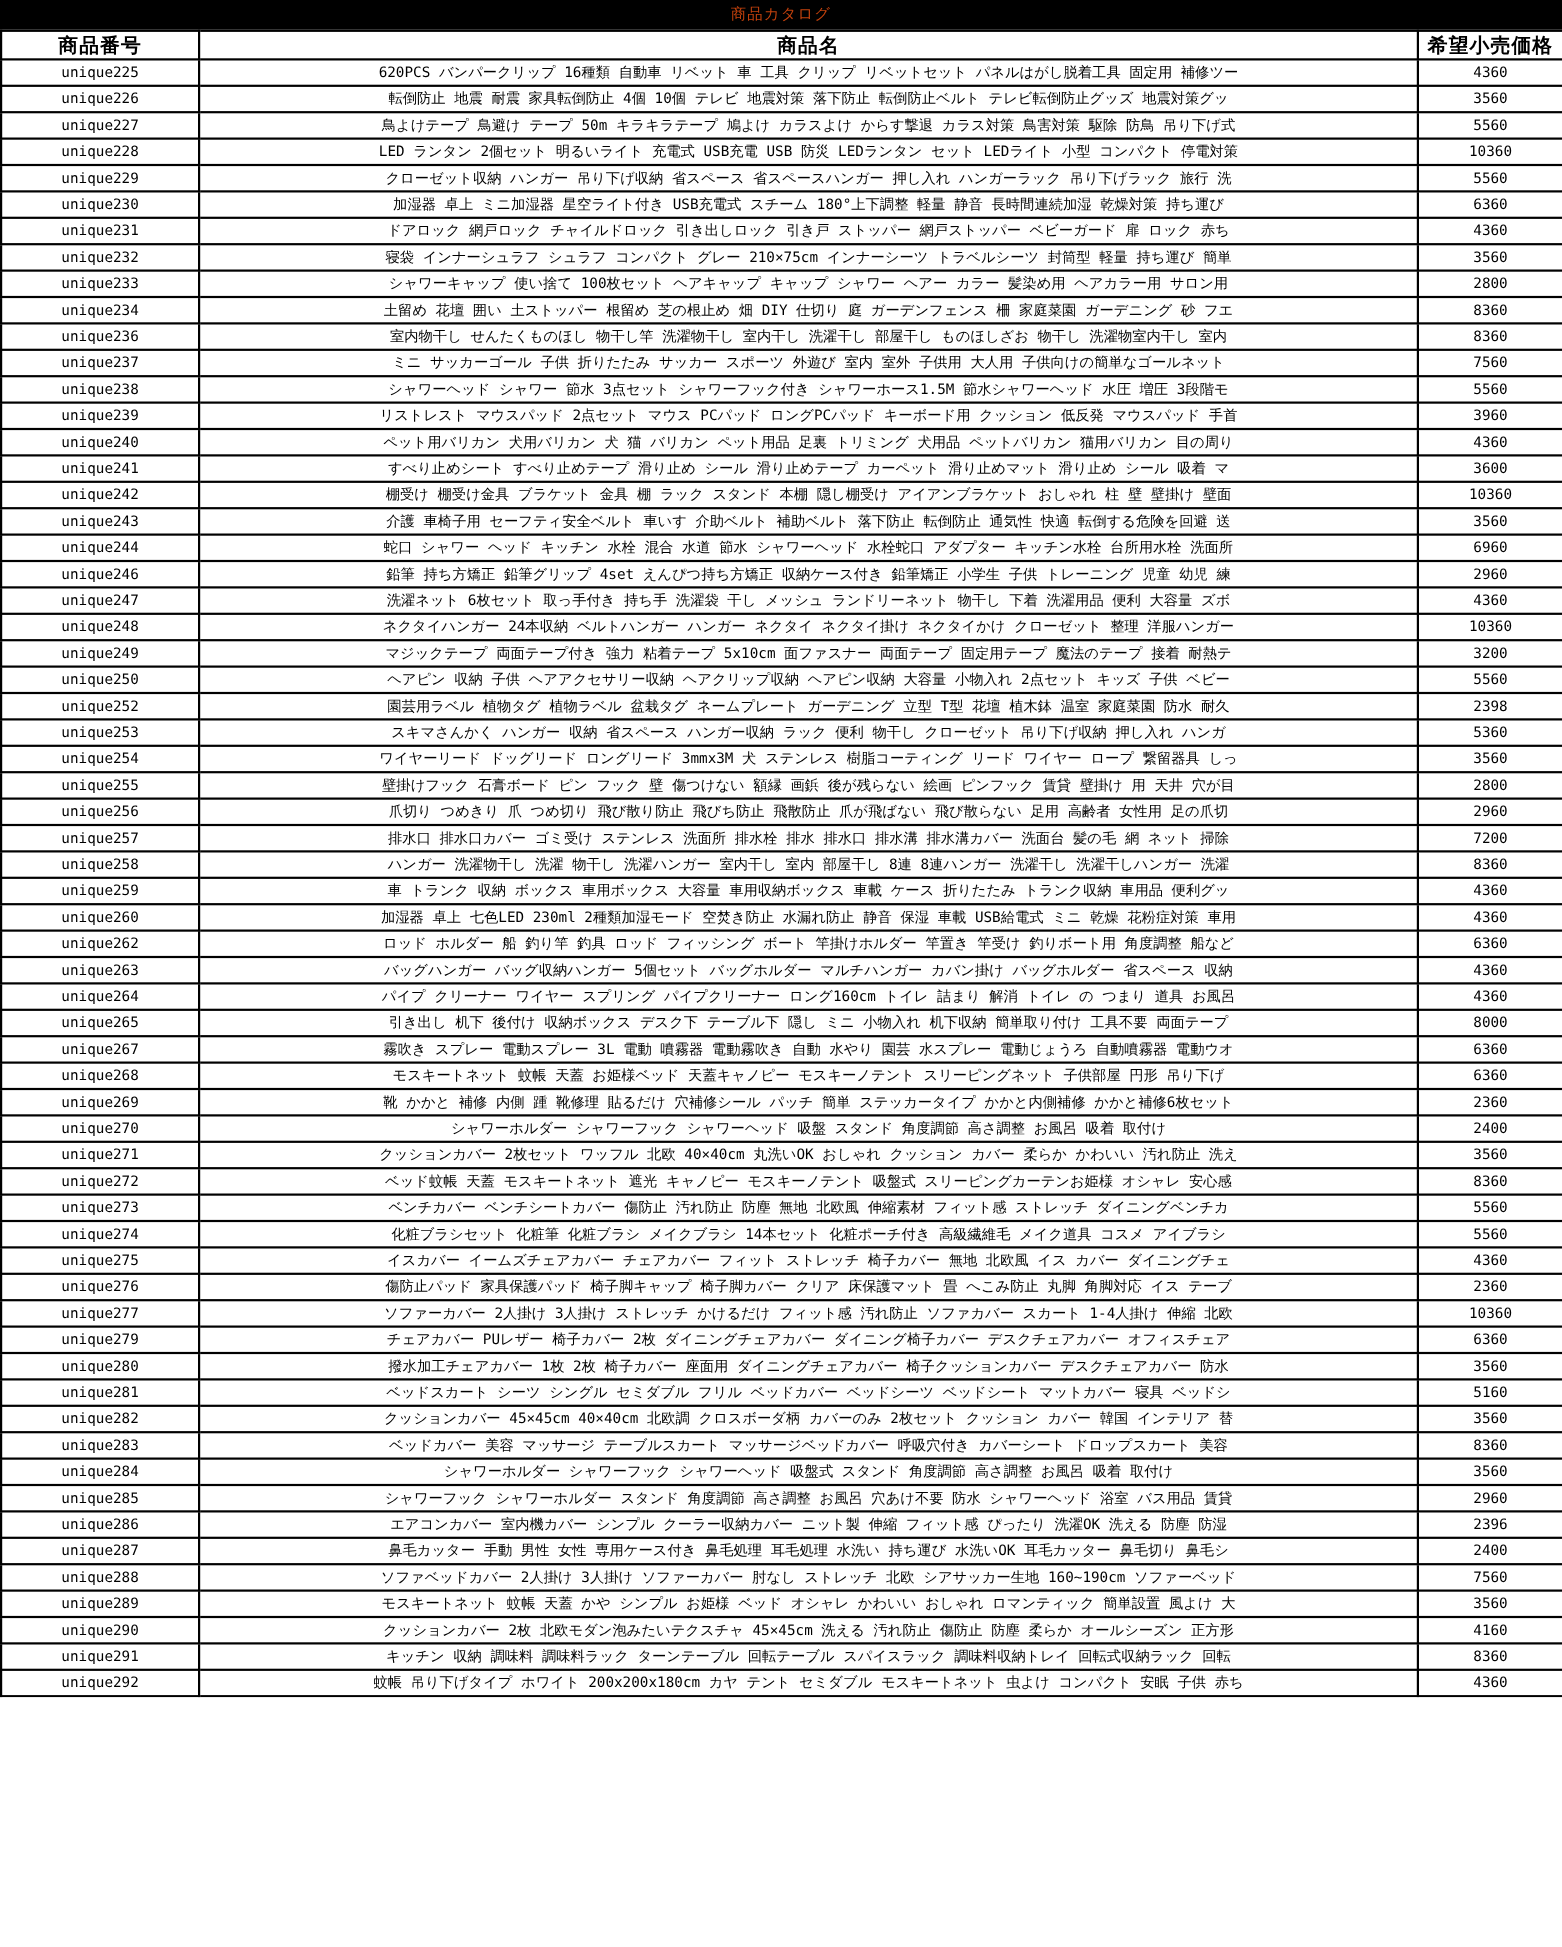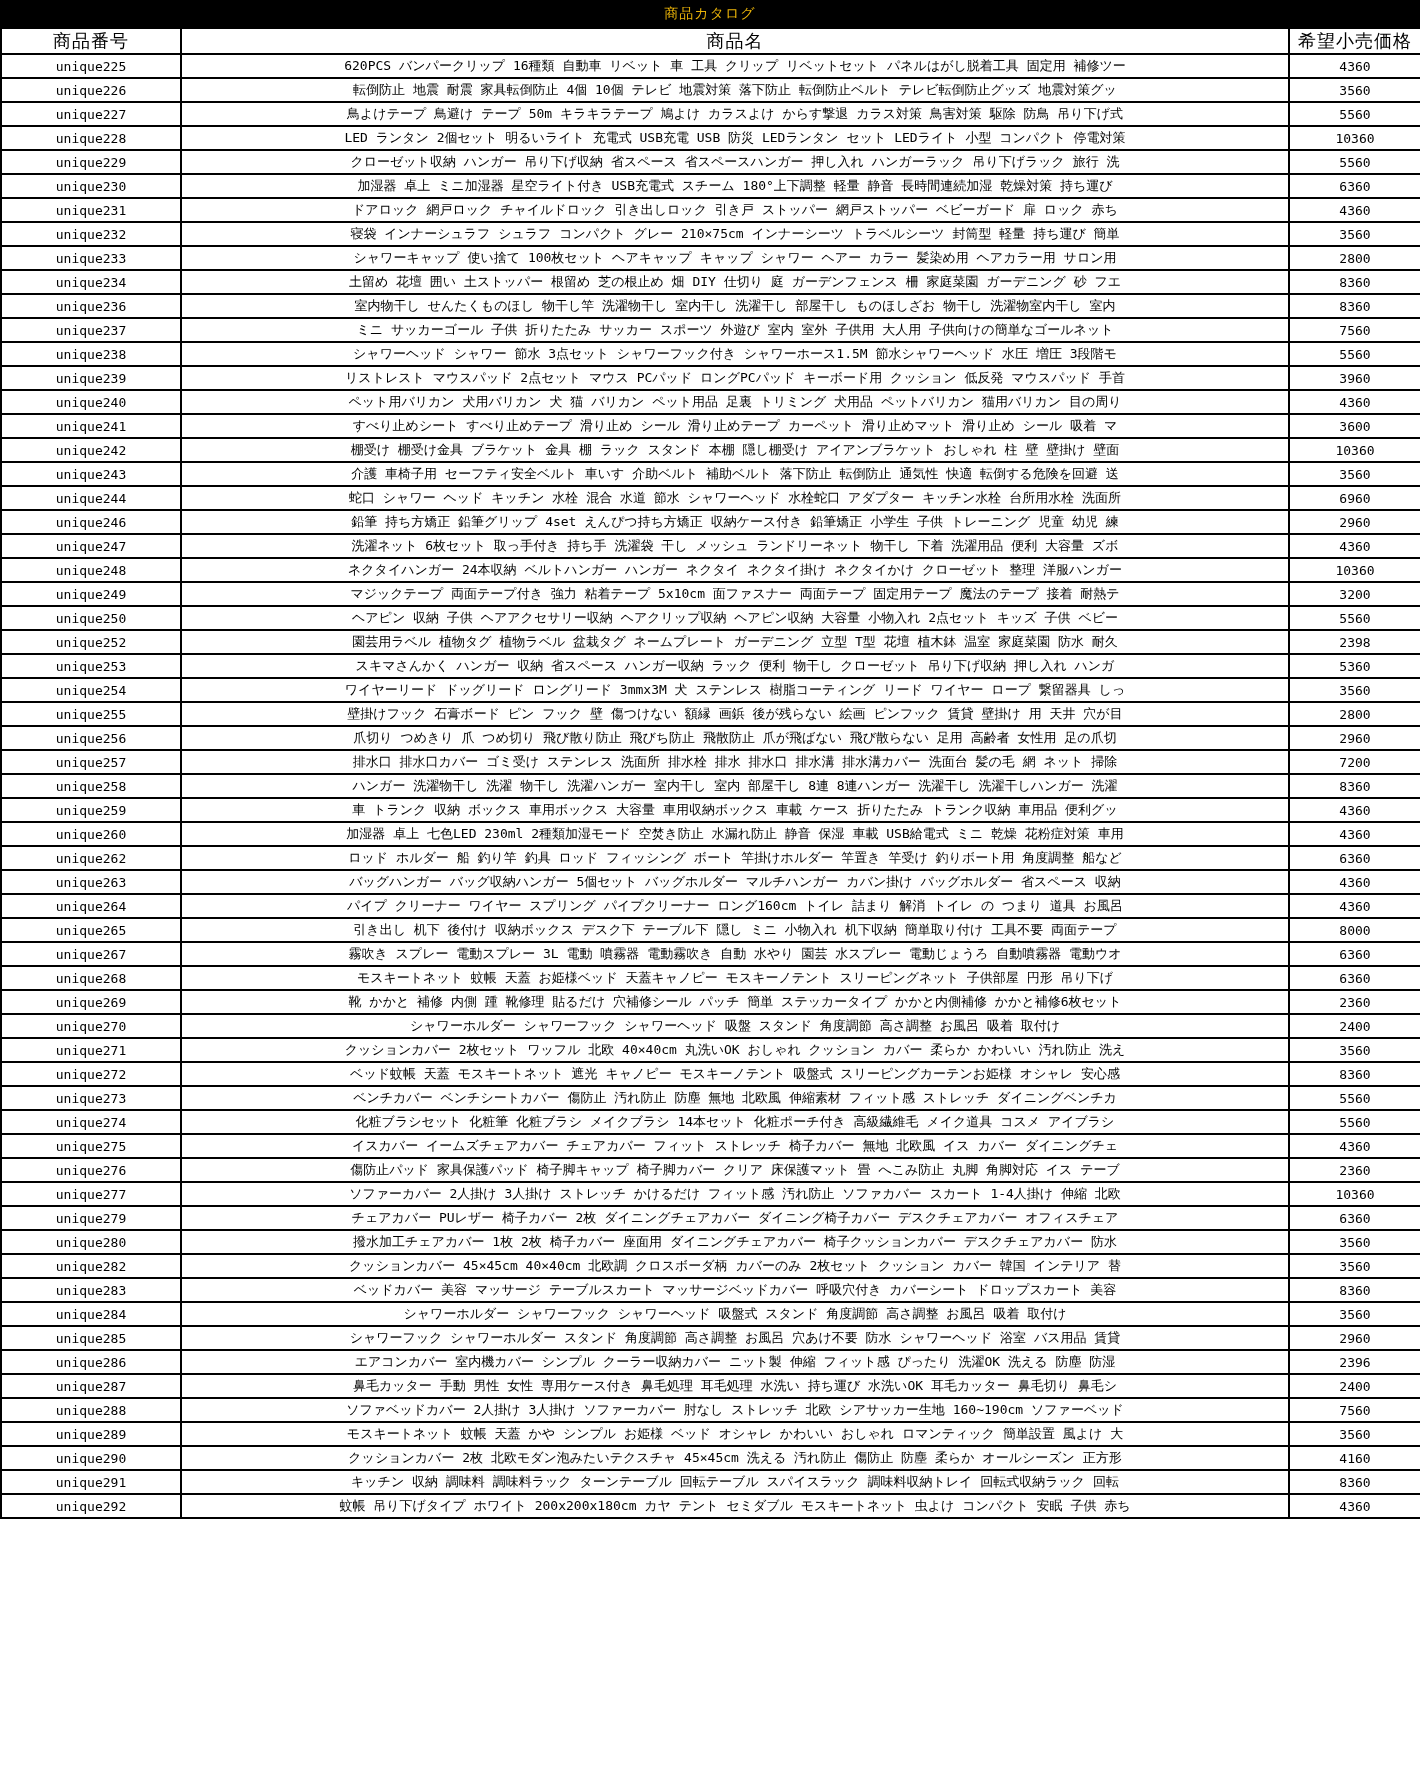--- a/index.html
+++ b/index.html
@@ -11,21 +11,21 @@
   }
   .page {
     width: 1420px;
   }
   .title-bar {
     box-sizing: border-box;
     width: 1420px;
     height: 27px;
     line-height: 27px;
     background: #000000;
-    color: #eab308;
+    color: #c2410c;
     text-align: center;
     font-size: 14px;
     letter-spacing: 1px;
   }
   table.catalog {
     width: 1420px;
     border-collapse: collapse;
     table-layout: fixed;
   }
   table.catalog col.col-id    { width: 180px; }
@@ -37,21 +37,21 @@
     border: 2px solid #000000;
     padding: 0 2px;
     text-align: center;
     vertical-align: middle;
     white-space: nowrap;
     overflow: hidden;
   }
   table.catalog thead th {
     height: 23px;
     font-size: 18px;
-    font-weight: normal;
+    font-weight: bold;
     letter-spacing: 1px;
   }
   table.catalog tbody td {
     height: 24px;
     font-size: 13px;
   }
 </style>
 </head>
 <body>
 
@@ -317,20 +317,25 @@
           <td>unique279</td>
           <td>チェアカバー PUレザー 椅子カバー 2枚 ダイニングチェアカバー ダイニング椅子カバー デスクチェアカバー オフィスチェア</td>
           <td>6360</td>
         </tr>
         <tr>
           <td>unique280</td>
           <td>撥水加工チェアカバー 1枚 2枚 椅子カバー 座面用 ダイニングチェアカバー 椅子クッションカバー デスクチェアカバー 防水</td>
           <td>3560</td>
         </tr>
         <tr>
+          <td>unique281</td>
+          <td>ベッドスカート シーツ シングル セミダブル フリル ベッドカバー ベッドシーツ ベッドシート マットカバー 寝具 ベッドシ</td>
+          <td>5160</td>
+        </tr>
+        <tr>
           <td>unique282</td>
           <td>クッションカバー 45×45cm 40×40cm 北欧調 クロスボーダ柄 カバーのみ 2枚セット クッション カバー 韓国 インテリア 替</td>
           <td>3560</td>
         </tr>
         <tr>
           <td>unique283</td>
           <td>ベッドカバー 美容 マッサージ テーブルスカート マッサージベッドカバー 呼吸穴付き カバーシート ドロップスカート 美容</td>
           <td>8360</td>
         </tr>
         <tr>

